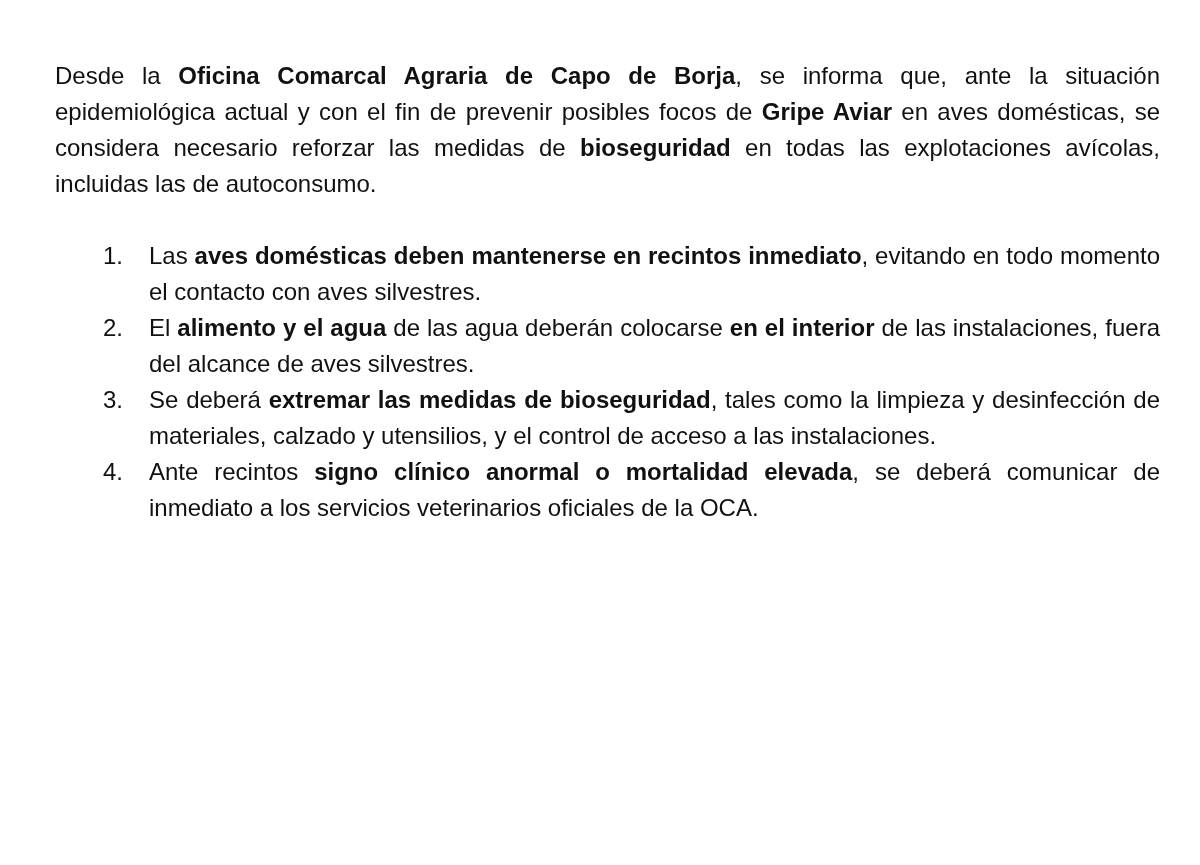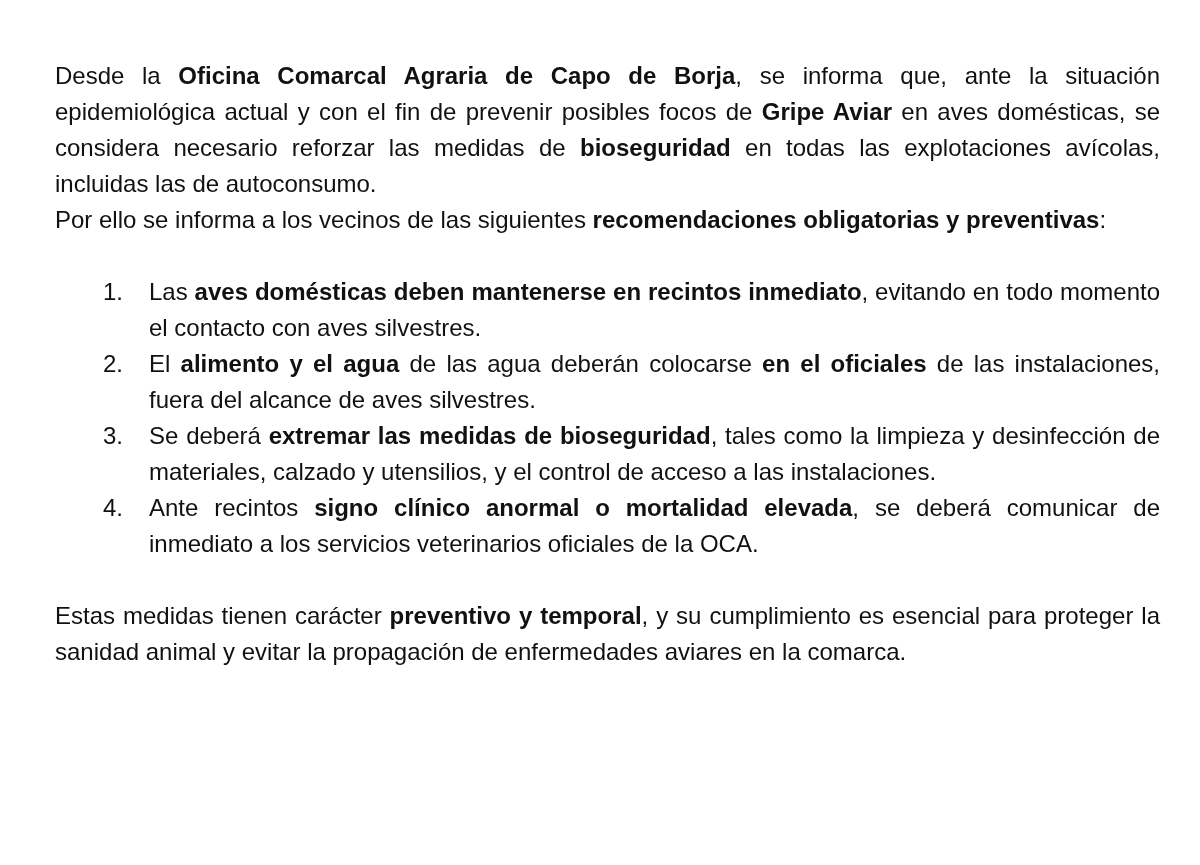--- a/index.html
+++ b/index.html
@@ -54,44 +54,38 @@
   </style>
 </head>
 <body>
 
 <div class="page">
 
   <p class="para">
     <span>Desde la </span><b>Oficina Comarcal Agraria de Capo de Borja</b><span>, se informa que, ante la situación epidemiológica actual y con el fin de prevenir posibles focos de </span><b>Gripe Aviar</b><span> en aves domésticas, se considera necesario reforzar las medidas de </span><b>bioseguridad</b><span> en todas las explotaciones avícolas, incluidas las de autoconsumo.</span>
   </p>
 
-  <p class="para">
-    <span>Por ello se informa a los vecinos de las siguientes </span><b>recomendaciones obligatorias y preventivas</b><span>:</span>
-  </p>
 
   <div class="gap"></div>
 
   <ol class="list">
     <li>
       <span class="num">1.</span>
       <span>Las </span><b>aves domésticas deben mantenerse en recintos inmediato</b><span>, evitando en todo momento el contacto con aves silvestres.</span>
     </li>
     <li>
       <span class="num">2.</span>
-      <span>El </span><b>alimento y el agua</b><span> de las agua deberán colocarse </span><b>en el oficiales</b><span> de las instalaciones, fuera del alcance de aves silvestres.</span>
+      <span>El </span><b>alimento y el agua</b><span> de las agua deberán colocarse </span><b>en el interior</b><span> de las instalaciones, fuera del alcance de aves silvestres.</span>
     </li>
     <li>
       <span class="num">3.</span>
       <span>Se deberá </span><b>extremar las medidas de bioseguridad</b><span>, tales como la limpieza y desinfección de materiales, calzado y utensilios, y el control de acceso a las instalaciones.</span>
     </li>
     <li>
       <span class="num">4.</span>
       <span>Ante recintos </span><b>signo clínico anormal o mortalidad elevada</b><span>, se deberá comunicar de inmediato a los servicios veterinarios oficiales de la OCA.</span>
     </li>
   </ol>
 
   <div class="gap"></div>
 
-  <p class="para">
-    <span>Estas medidas tienen carácter </span><b>preventivo y temporal</b><span>, y su cumplimiento es esencial para proteger la sanidad animal y evitar la propagación de enfermedades aviares en la comarca.</span>
-  </p>
 
 </div>
 
 </body></html>

